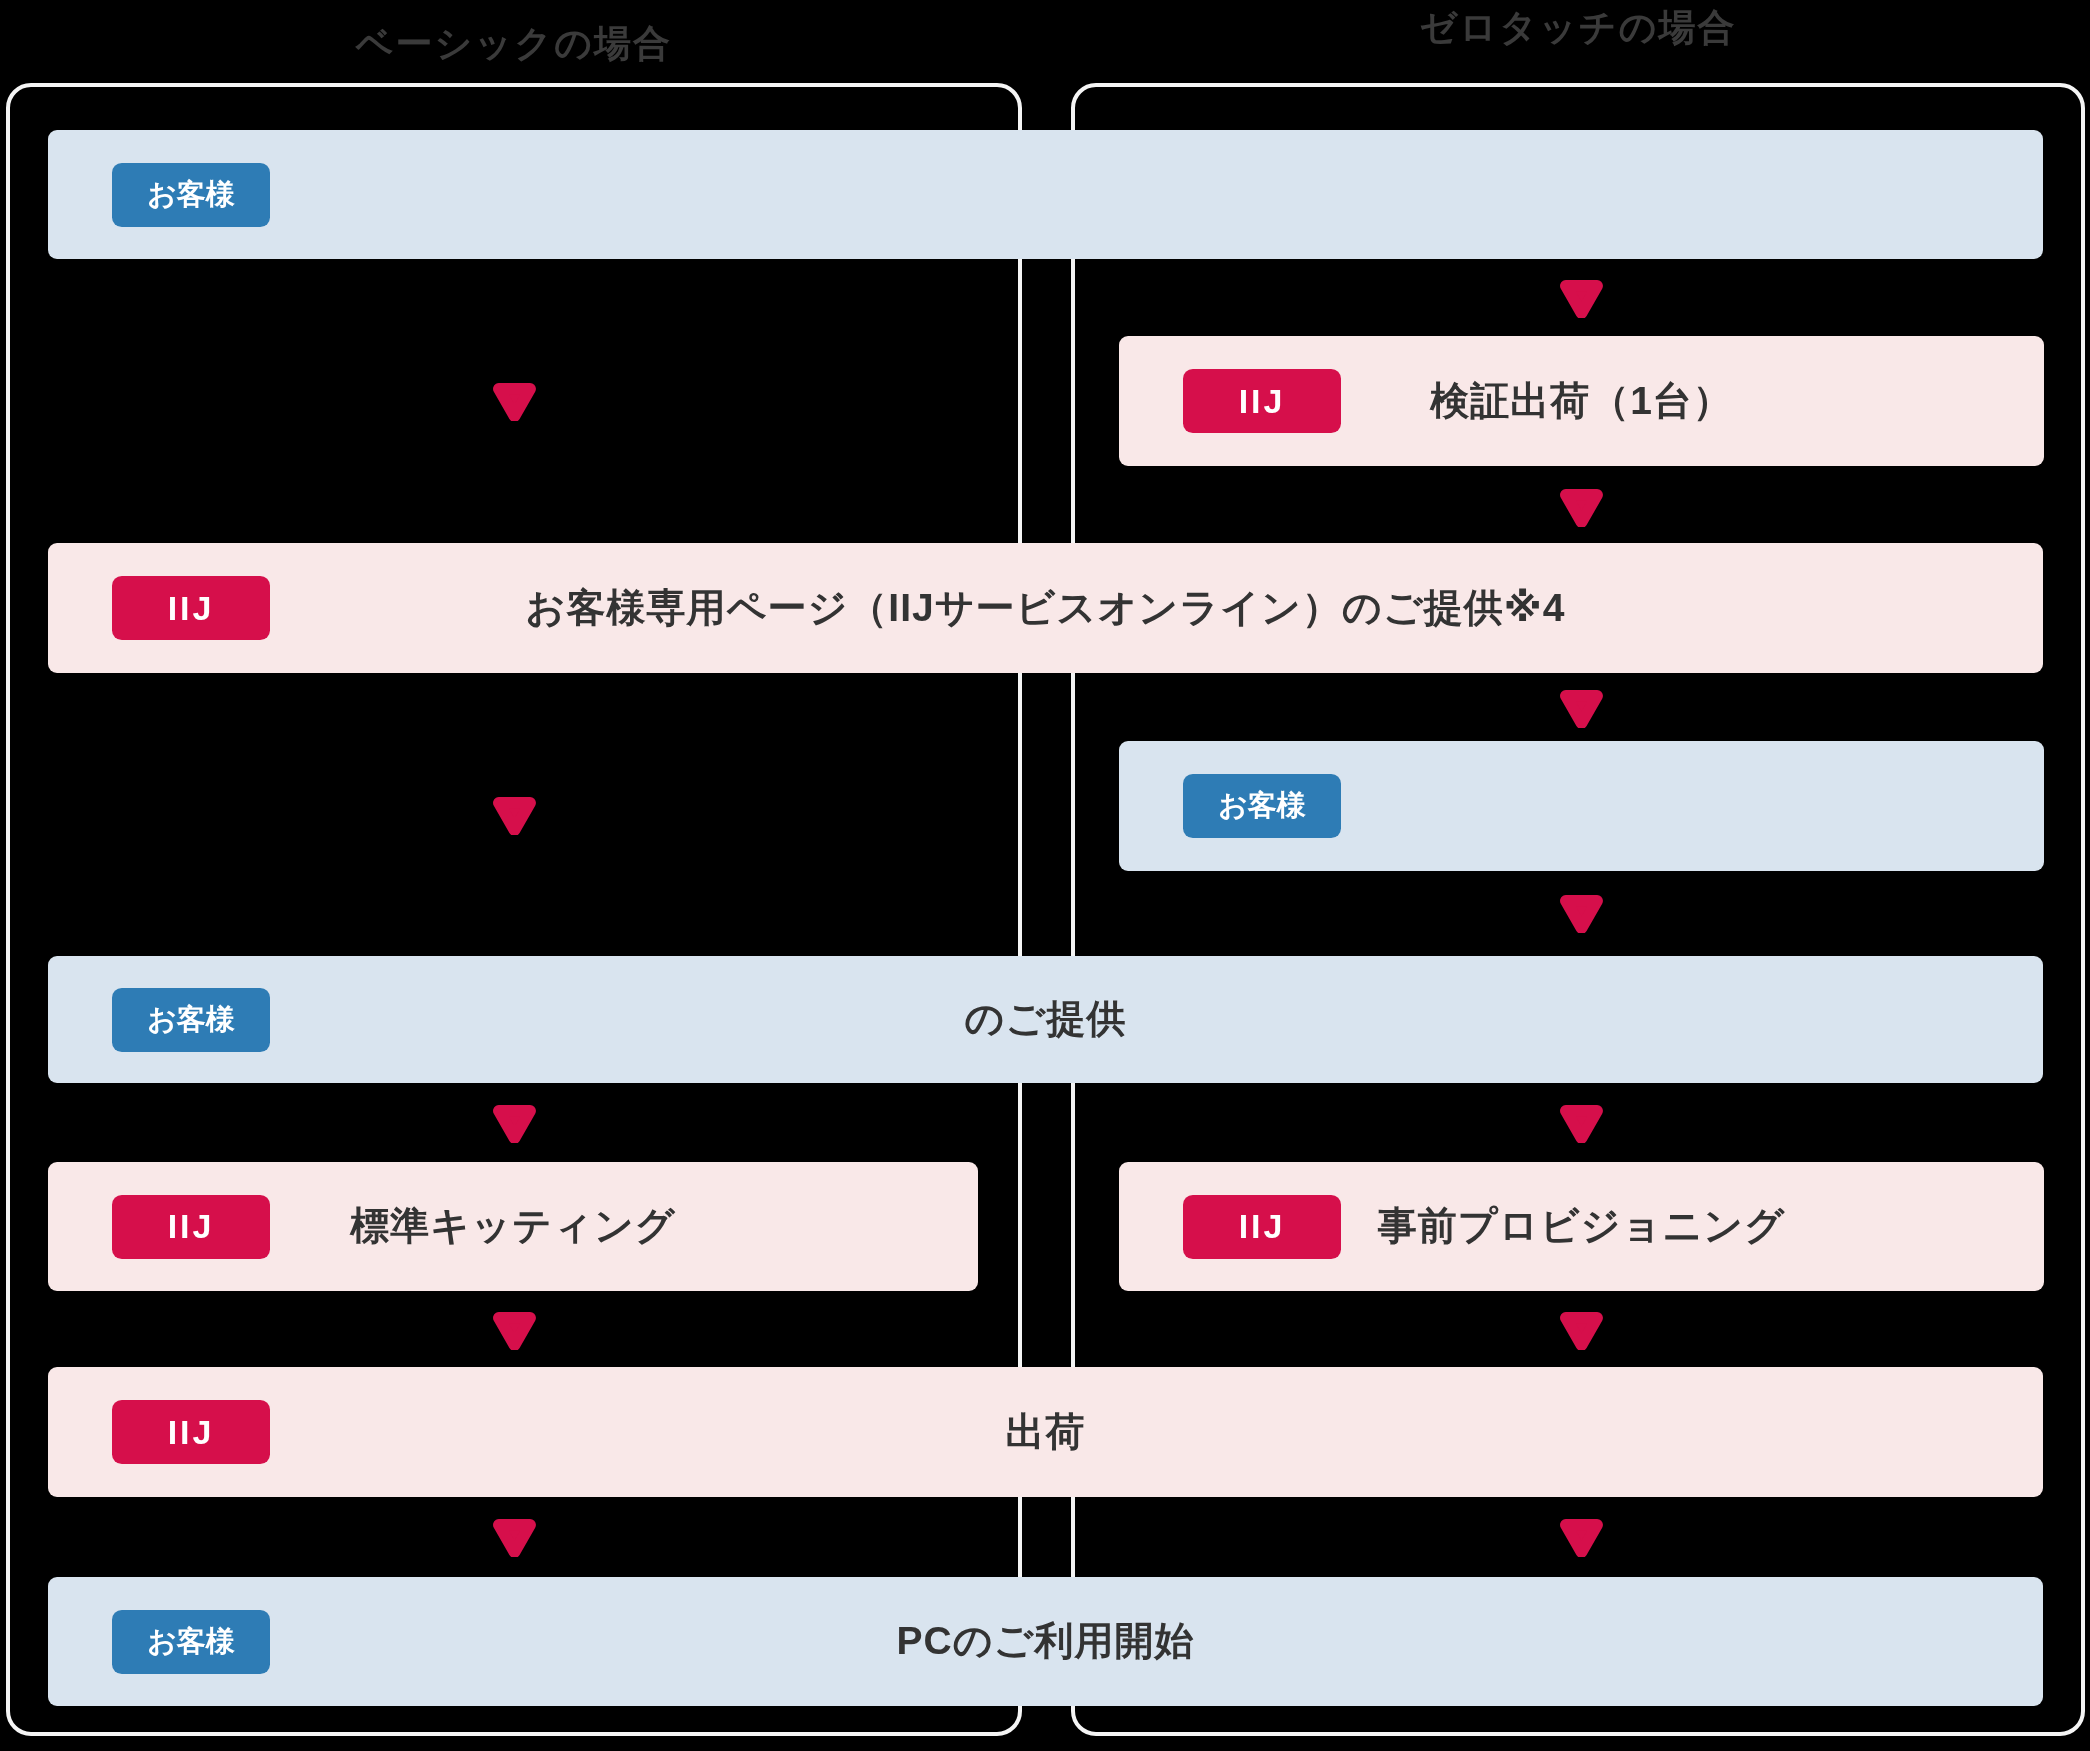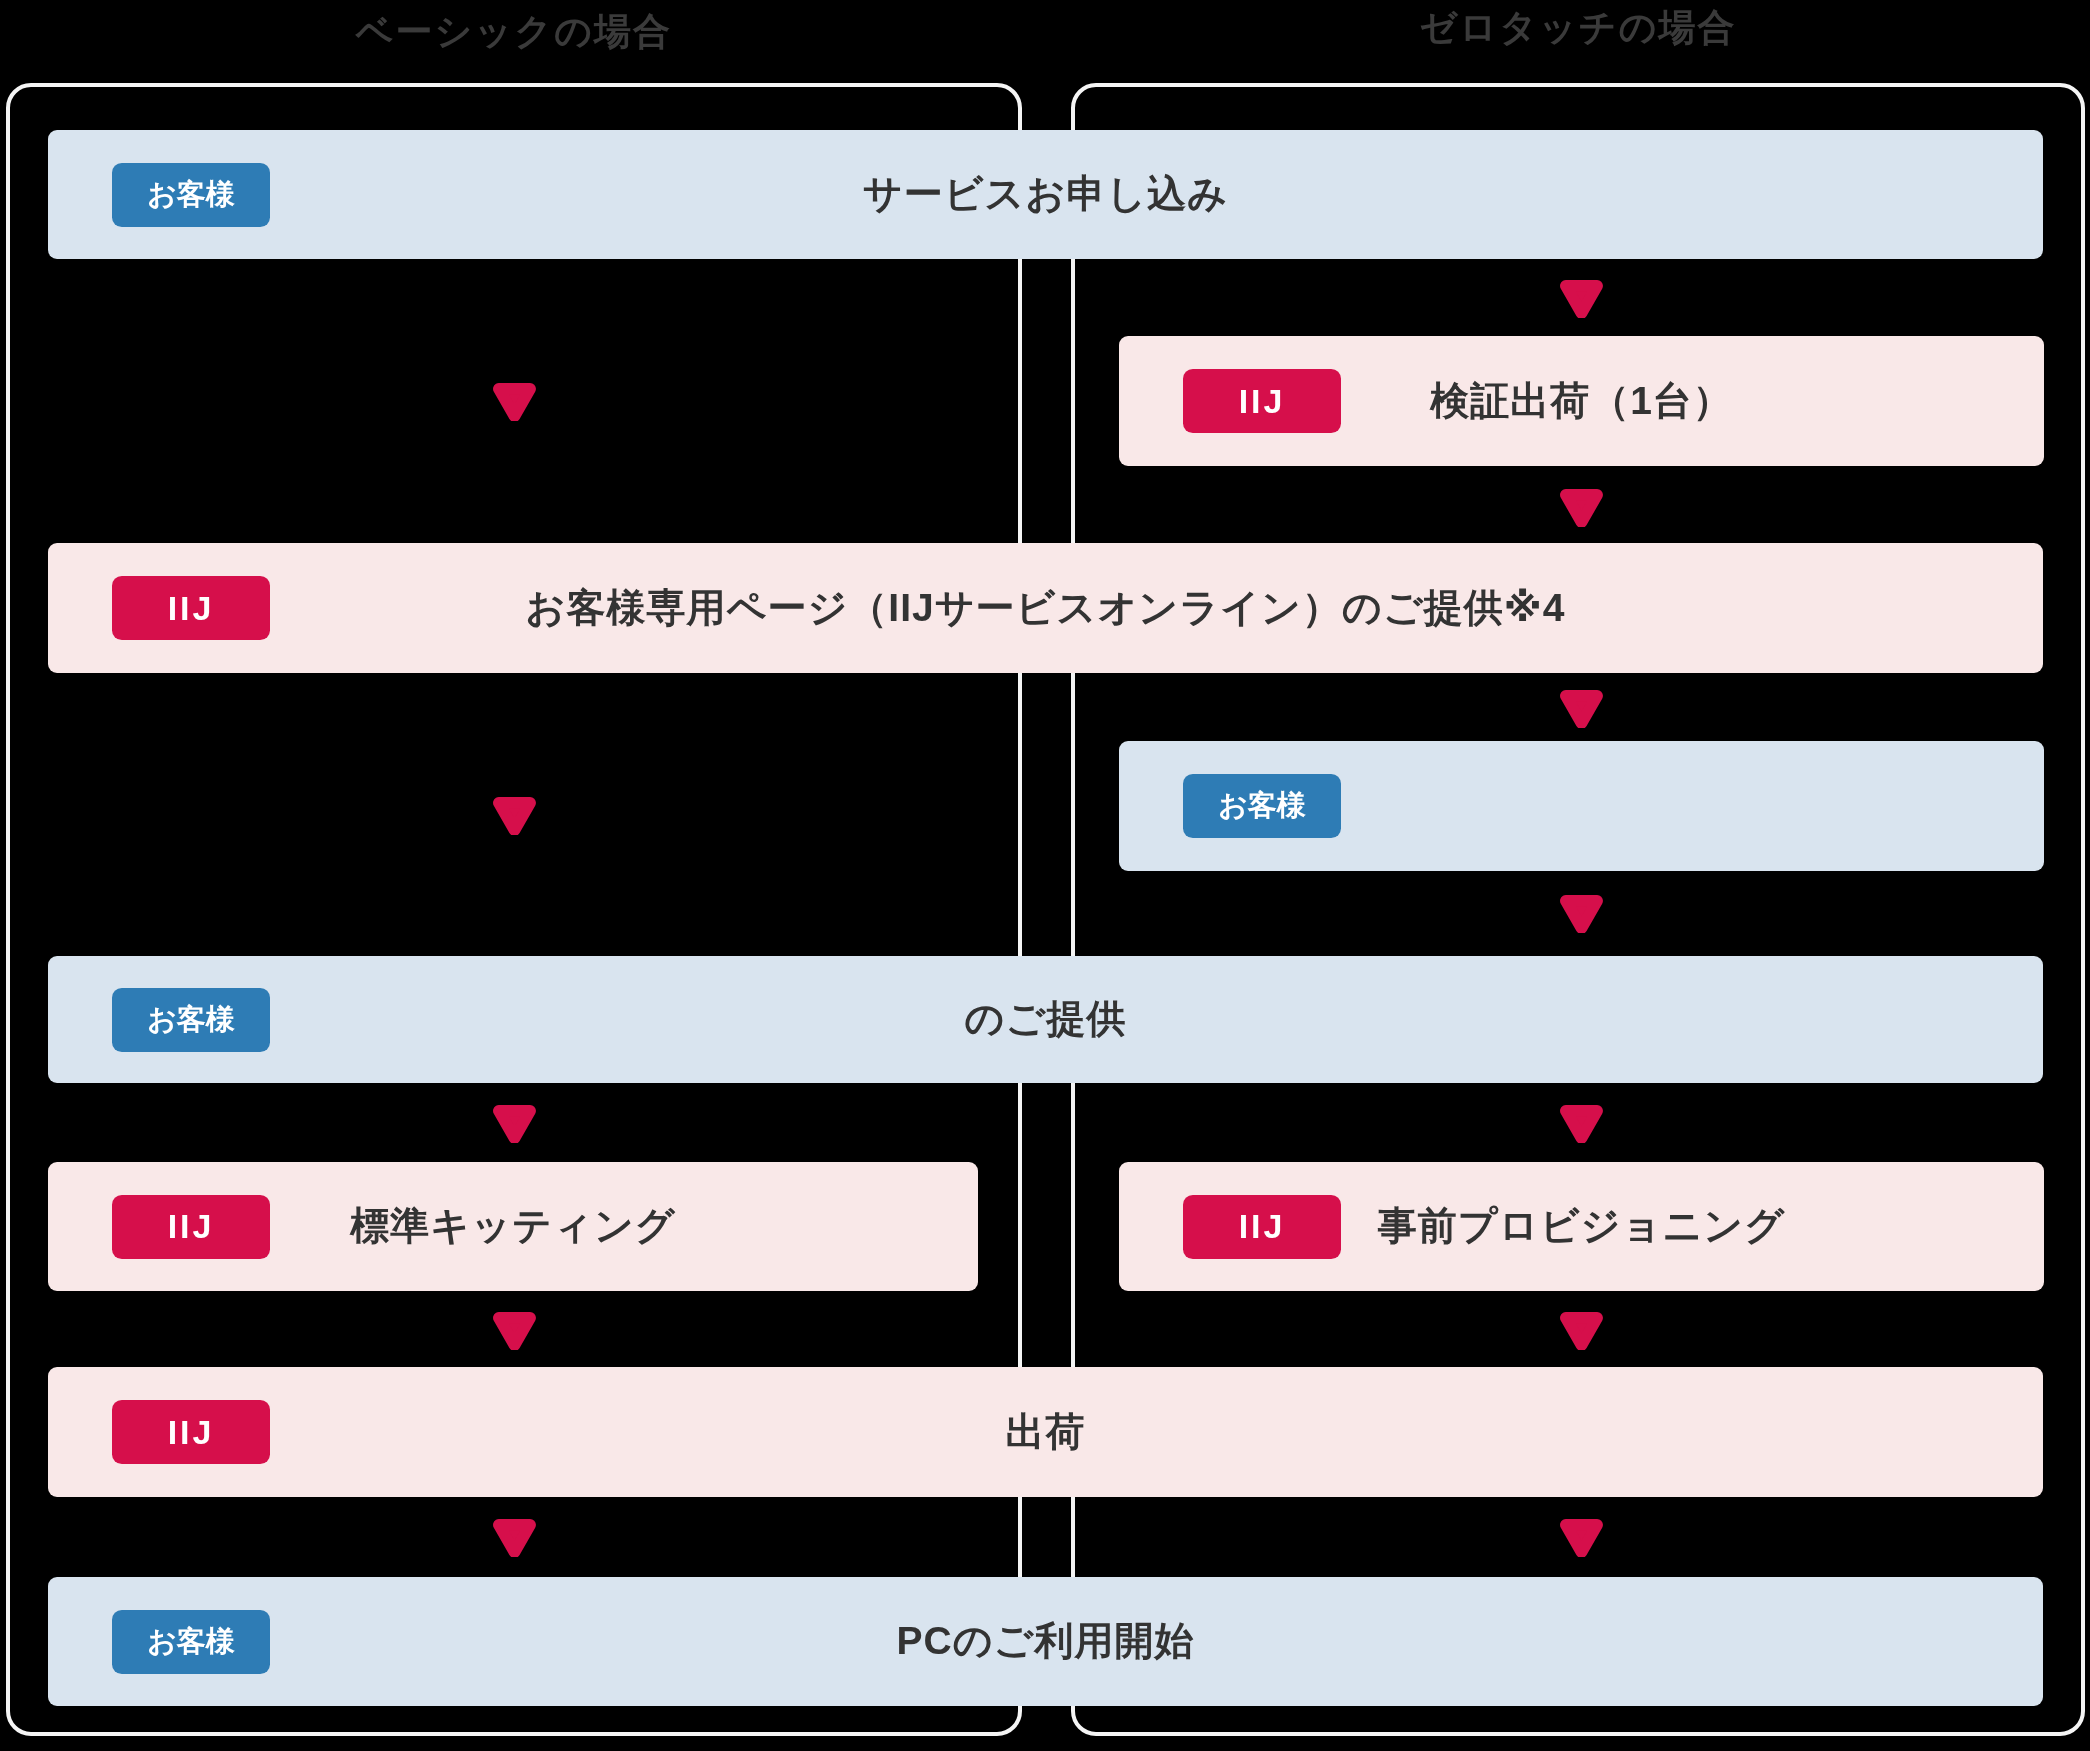--- a/index.html
+++ b/index.html
@@ -58,29 +58,28 @@
   .badge.customer{background:var(--badge_blue);font-size:29px;}
   .badge.iij{background:var(--badge_red);font-size:34px;letter-spacing:2.9px;}
   .arrow{position:absolute;z-index:2;}
   .arrow path{fill:var(--arrow);stroke:var(--arrow);}
 </style>
 </head>
 <body>
 
 <div class="stage">
 
-  <div class="col-heading" style="left:5.9px;top:4px;width:1016px;height:55px">ベーシックの場合</div>
+  <div class="col-heading" style="left:5.9px;top:16px;width:1016px;height:55px">ベーシックの場合</div>
   <div class="col-heading" style="left:1071px;top:0;width:1014px;height:55px">ゼロタッチの場合</div>
 
   <div class="panel" style="left:5.9px;top:83px;width:1016px;height:1653px"></div>
   <div class="panel" style="left:1071px;top:83px;width:1014px;height:1653px"></div>
 
   <div class="row blue" style="left:48px;top:130px;width:1995px;height:129px">
     <span class="badge customer">お客様</span>
-    <span class="row-label">サービスお申し込み</span>
   </div>
 
   <div class="row pink" style="left:1119px;top:336px;width:925px;height:130px">
     <span class="badge iij">IIJ</span>
     <span class="row-label">検証出荷（1台）</span>
   </div>
 
   <div class="row pink" style="left:48px;top:543px;width:1995px;height:130px">
     <span class="badge iij">IIJ</span>
     <span class="row-label">お客様専用ページ（IIJサービスオンライン）のご提供※4</span>

